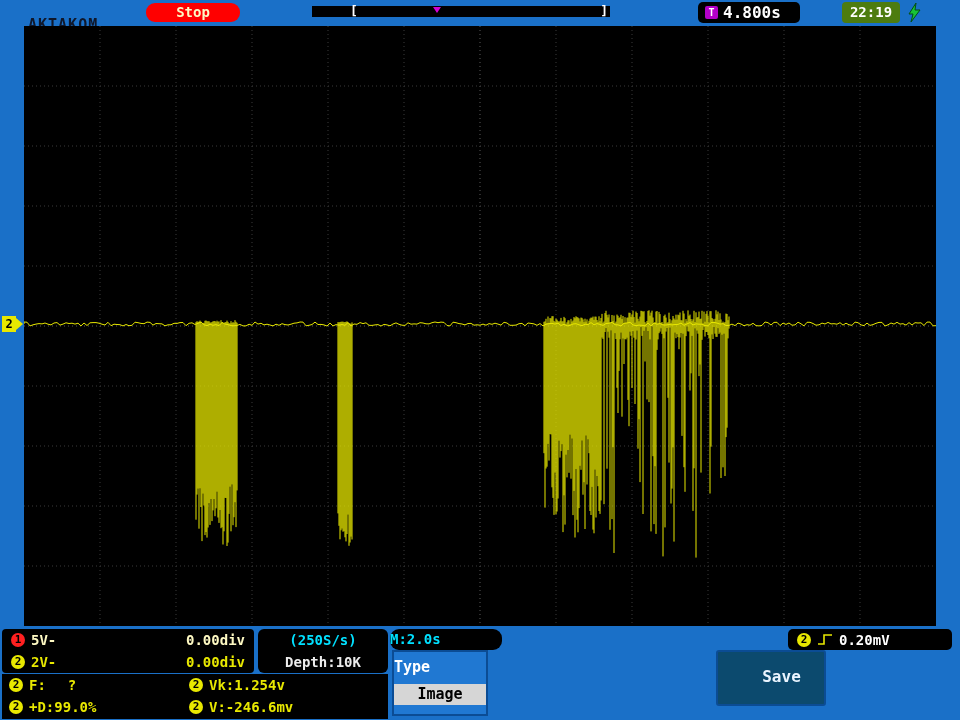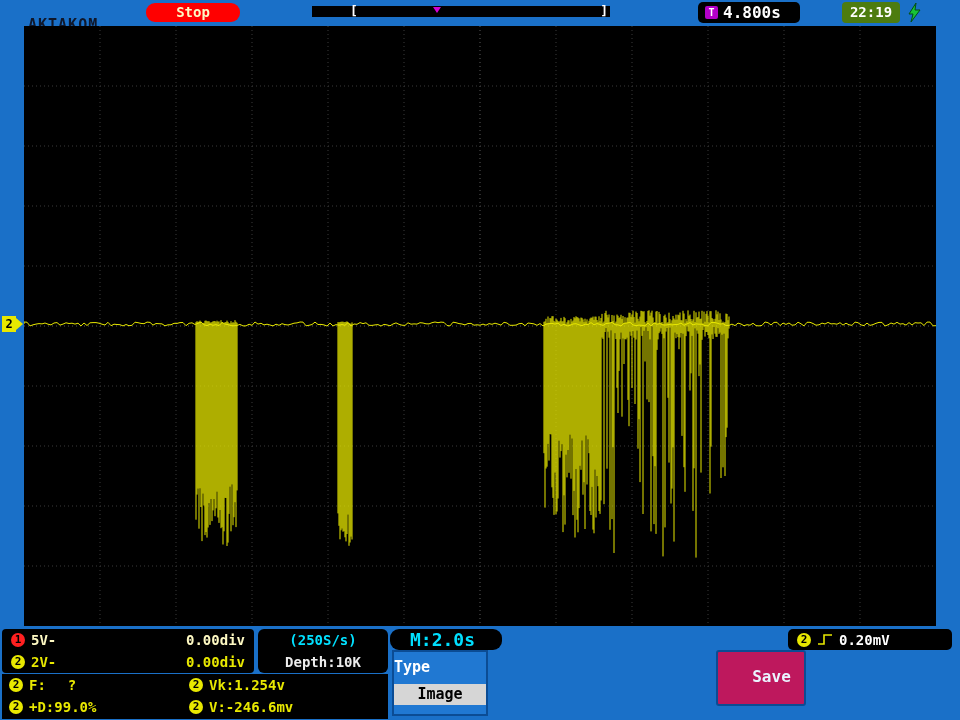--- a/index.html
+++ b/index.html
@@ -38,36 +38,36 @@
   .cyan{color:#00e0ff;}
   .wht{color:#ececec;}
   .rowval{margin-left:auto;}
   .cdot{width:14px;height:14px;border-radius:50%;font-weight:bold;font-size:11px;line-height:14px;
         text-align:center;color:#000;flex:0 0 auto;}
   .cdot.r{background:#ff2020;}
   .cdot.y{background:#e8e800;}
   .ratepanel{left:258px;top:629px;width:130px;height:44px;border-radius:6px;
              font-weight:bold;font-size:14px;line-height:22px;text-align:center;}
   .timebase{left:390px;top:629px;width:112px;height:21px;border-radius:9px;
-            font-weight:bold;font-size:18px;line-height:21px;padding-left:20px;}
+            font-weight:bold;font-size:14px;line-height:21px;padding-left:0;}
   .triglevel{left:788px;top:629px;width:164px;height:21px;border-radius:5px;
              display:flex;align-items:center;gap:6px;padding:0 9px;}
   .triglevel .tv{color:#fff;font-weight:bold;font-size:14px;}
   .measpanel{left:2px;top:674px;width:386px;height:45px;}
   .measrow{height:22px;display:flex;align-items:center;padding:0 7px;font-weight:bold;font-size:14px;color:#e8e800;}
   .mgroup{display:flex;align-items:center;gap:6px;width:180px;}
   .mgroup.g2{width:auto;}
   .qmark{margin-left:16px;}
   
   .menupanel{position:absolute;left:392px;top:650px;width:96px;height:66px;background:#2078d2;
              border:2px solid #0b4c94;box-sizing:border-box;}
   .menutitle{color:#fff;font-weight:bold;font-size:15px;text-align:left;margin-top:6px;}
   .menuoption{margin:8px auto 0;width:92px;height:21px;background:#d6d6d6;color:#000;
               font-weight:bold;font-size:15px;line-height:21px;text-align:center;}
-  .savebtn{position:absolute;left:716px;top:650px;width:90px;height:56px;background:#be185d;
+  .savebtn{position:absolute;left:716px;top:650px;width:110px;height:56px;background:#0c4a6e;
            border:2px solid #0b4c94;border-radius:3px;box-sizing:border-box;color:#eaf4ff;
            font-weight:bold;font-size:16px;line-height:50px;text-align:center;padding-left:21px;}
 </style>
 </head>
 <body>
 
 <div id="root">
 
   <span class="brand">AKTAKOM</span>
   <div class="stop">Stop</div>

